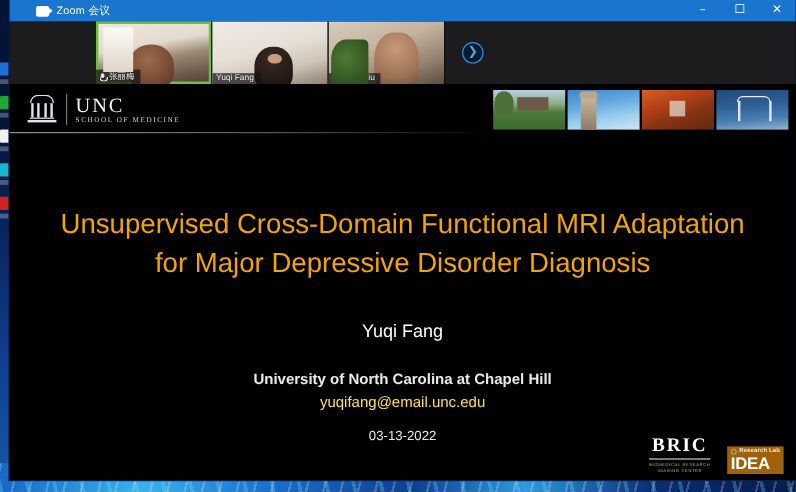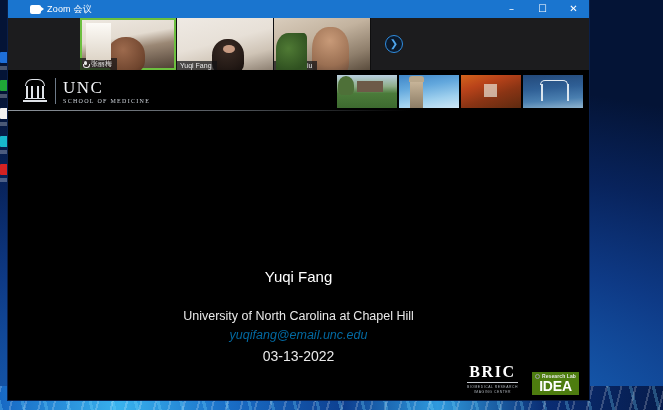--- a/index.html
+++ b/index.html
@@ -27,21 +27,21 @@
   
   #desktop-icons {
     position:absolute; left:0; top:18px; width:12px; bottom:20px;
     display:flex; flex-direction:column; gap:10px; padding-top:34px;
   }
   .dsk-ico { width:11px; height:11px; border-radius:1px; flex:none; }
   .dsk-lbl { width:11px; height:4px; background:rgba(255,255,255,.28); flex:none; margin-top:-7px; }
 
   
   #zoom-window {
-    position:absolute; left:8px; top:0; width:581px; height:400px;
+    position:absolute; left:8px; top:0; width:655px; height:400px;
     background:#000; display:flex; flex-direction:column;
     box-shadow:0 0 0 1px #0a1f49;
   }
 
   
   #titlebar {
     height:18px; flex:none; background:#1a75cf;
     display:flex; align-items:center; color:#fff;
     font-size:9px; position:relative;
   }
@@ -236,40 +236,40 @@
     position:absolute; left:30px; right:30px; top:100px;
     text-align:center; color:#f0a500; font-size:23px; line-height:1.42;
     font-weight:400;
   }
   #slide-title .l2 { display:block; }
 
   #author-block {
     position:absolute; left:0; right:0; top:198px; text-align:center;
   }
   #author-name { color:#ffffff; font-size:15px; margin-bottom:22px; }
-  #affiliation { color:#e9e9e9; font-size:12.5px; line-height:1.5; }
-  #email { color:#0369a1; font-size:12.5px; line-height:1.45;font-style:italic; }
-  #slide-date { color:#e9e9e9; font-size:14px; line-height:1.6; margin-top:1px; }
+  #affiliation { color:#e9e9e9; font-size:12.5px; line-height:1.5;font-weight:bold; }
+  #email { color:#fde047; font-size:12.5px; line-height:1.45; }
+  #slide-date { color:#e9e9e9; font-size:11px; line-height:1.6; margin-top:12px; }
 
   
   #slide-footer {
     position:absolute; right:10px; bottom:5px;
     display:flex; align-items:flex-end; gap:14px;
   }
   #bric { text-align:center; }
   #bric-word {
     color:#ffffff; font-family:"Liberation Serif", serif;
     font-size:16px; font-weight:bold; letter-spacing:1.6px; line-height:1;
   }
   #bric-rule { height:1px; background:#c9cdd2; margin:2px 0 1.5px; }
   #bric-sub {
     color:#aeb4bb; font-size:3.4px; letter-spacing:.55px; line-height:1.5;
   }
   #idea-logo {
-    background:#4d7c0f; padding:1px 3px 2px; text-align:center;
+    background:#a16207; padding:1px 3px 2px; text-align:left;
   }
   #idea-top {
     display:flex; align-items:center; gap:2px;
     color:#e9e9e9; font-size:5px; font-weight:bold; letter-spacing:.1px;
   }
   #idea-dot {
     width:5px; height:5px; border-radius:50%;
     border:1px solid #9aa0a6; flex:none;
   }
   #idea-word {
@@ -358,20 +358,24 @@
       <div id="header-rule"></div>
 
       <div id="photo-strip">
         <div class="photo ph-quad"></div>
         <div class="photo ph-tower"></div>
         <div class="photo ph-fall"></div>
         <div class="photo ph-well"></div>
       </div>
     </div>
 
+    <div id="slide-title">
+      <span class="l1">Unsupervised Cross-Domain Functional MRI Adaptation</span>
+      <span class="l2">for Major Depressive Disorder Diagnosis</span>
+    </div>
 
     <div id="author-block">
       <div id="author-name">Yuqi Fang</div>
       <div id="affiliation">University of North Carolina at Chapel Hill</div>
       <div id="email">yuqifang@email.unc.edu</div>
       <div id="slide-date">03-13-2022</div>
     </div>
 
     <div id="slide-footer">
       <div id="bric">

